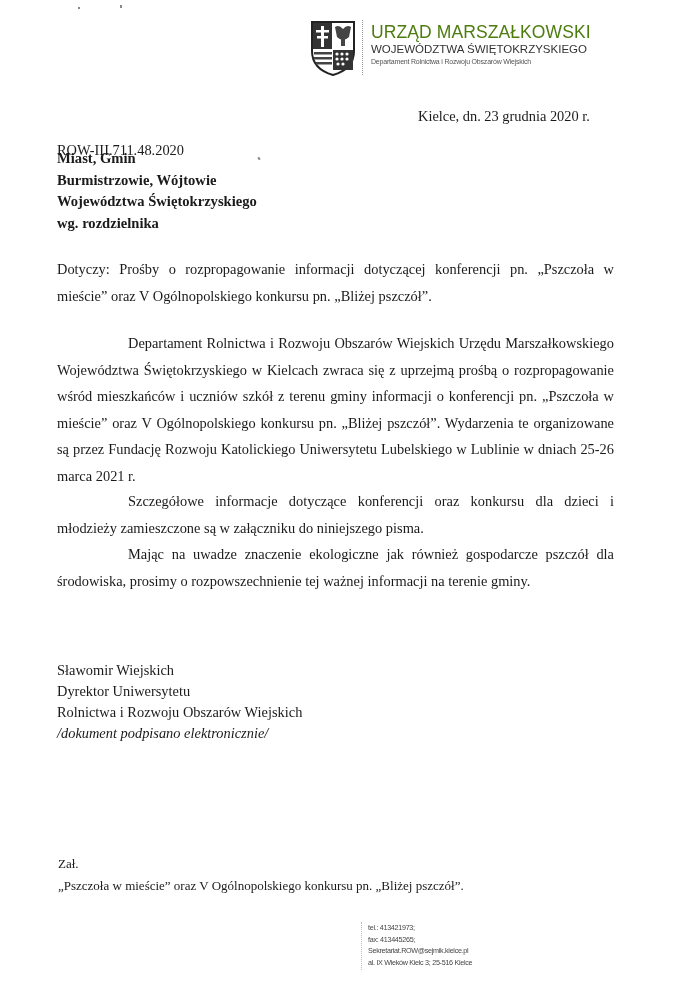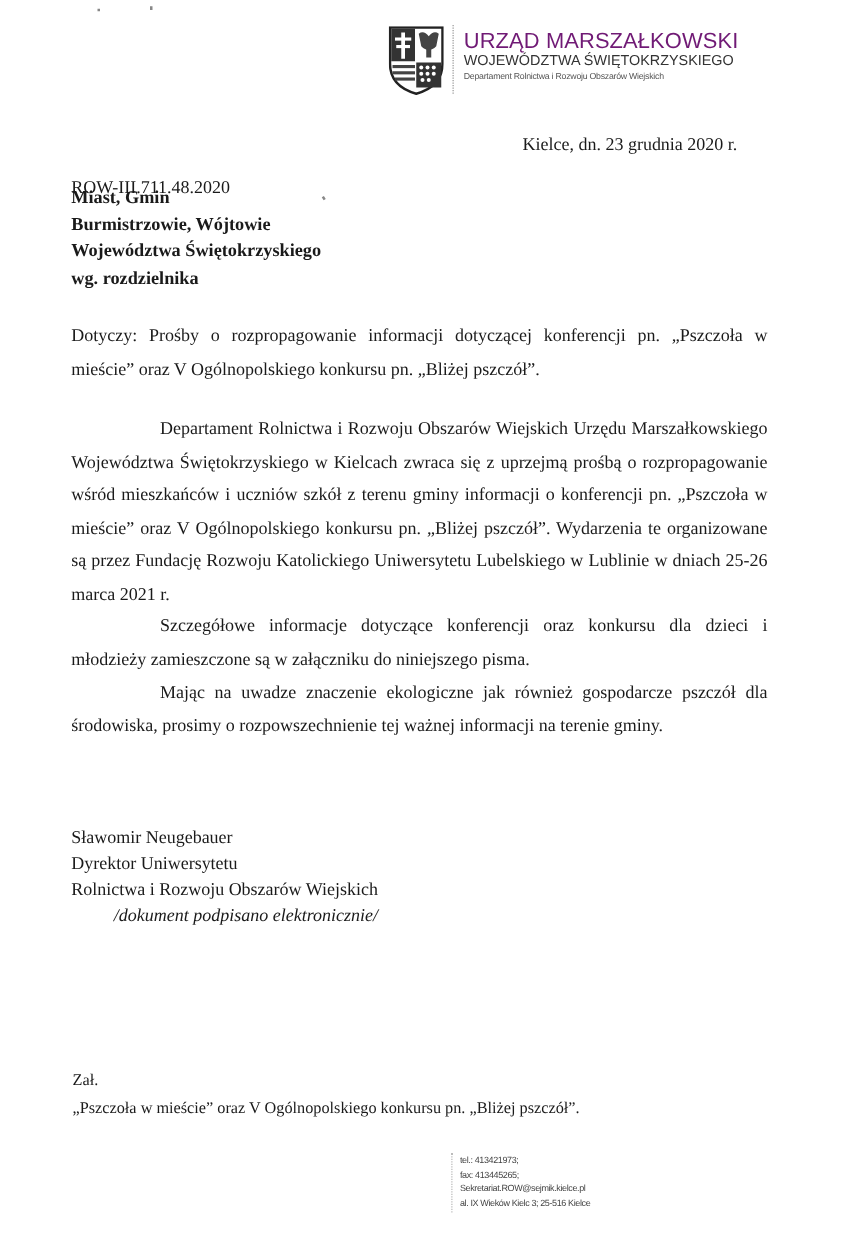--- a/index.html
+++ b/index.html
@@ -3,36 +3,36 @@
 <meta charset="utf-8">
 <style>
   html, body { margin: 0; padding: 0; background: #ffffff; }
   body { width: 680px; height: 990px; position: relative; overflow: hidden;
          font-family: "Liberation Serif", "DejaVu Serif", serif; color: #1a1a1a; }
   .abs { position: absolute; }
   
   .crest { left: 311px; top: 21px; width: 44px; height: 55px; }
   .vline { left: 362px; top: 20px; width: 1px; height: 55px; border-left: 1px dotted #999; }
   .org { left: 371px; top: 24px; font-family: "Liberation Sans", "DejaVu Sans", sans-serif; line-height: 1; }
-  .org .l1 { font-size: 17.5px; letter-spacing: 0.1px; color: #701a75; }
+  .org .l1 { font-size: 17.5px; letter-spacing: 0.1px; color: #4d7c0f; }
   .org .l2 { font-size: 11.5px; margin-top: 2px; color: #333; }
   .org .l3 { font-size: 7px; margin-top: 3px; color: #555; letter-spacing: -0.2px; }
   
   .txt { font-size: 14.4px; line-height: 26.5px; }
   .ref { left: 57px; top: 103px; margin-top: 34px; }
   .date { left: 418px; top: 103px; }
   .addr { left: 57px; top: 148px; font-weight: bold; line-height: 21.5px; font-size: 14.6px; }
   .block { left: 57px; width: 557px; text-align: justify; }
   .subject { top: 256px; }
   .p1 { top: 330px; }
   .p2 { top: 488px; }
   .p3 { top: 541px; }
   .indent { text-indent: 71px; }
   .sig { left: 57px; top: 660px; font-size: 14.4px; line-height: 21px; }
-  .sig .it { font-style: italic; text-align: right; }
+  .sig .it { font-style: italic; }
   .att { left: 58px; top: 817px; font-size: 13px; line-height: 22px; margin-top: 36px; }
   .footer { left: 368px; top: 922px; font-family: "Liberation Sans", "DejaVu Sans", sans-serif;
             font-size: 7.2px; line-height: 11.5px; color: #444; letter-spacing: -0.3px; }
   .footer-line { left: 361px; top: 922px; height: 48px; border-left: 1px dotted #bbb; }
   .speck { width: 2px; height: 2px; background: #888; }
 </style>
 </head>
 <body>
 
 <div class="abs speck" style="left:78px;top:7px;"></div>
@@ -80,21 +80,21 @@
 </div>
 <div class="abs" style="left:258px;top:157px;width:2px;height:3px;background:#888;transform:rotate(-30deg);"></div>
 
 <div class="abs txt block subject">Dotyczy: Prośby o rozpropagowanie informacji dotyczącej konferencji pn. „Pszczoła w mieście” oraz V Ogólnopolskiego konkursu pn. „Bliżej pszczół”.</div>
 
 <div class="abs txt block indent p1">Departament Rolnictwa i Rozwoju Obszarów Wiejskich Urzędu Marszałkowskiego Województwa Świętokrzyskiego w Kielcach zwraca się z uprzejmą prośbą o rozpropagowanie wśród mieszkańców i uczniów szkół z terenu gminy informacji o konferencji pn. „Pszczoła w mieście” oraz V Ogólnopolskiego konkursu pn. „Bliżej pszczół”. Wydarzenia te organizowane są przez Fundację Rozwoju Katolickiego Uniwersytetu Lubelskiego w Lublinie w dniach 25-26 marca 2021 r.</div>
 <div class="abs txt block indent p2">Szczegółowe informacje dotyczące konferencji oraz konkursu dla dzieci i młodzieży zamieszczone są w załączniku do niniejszego pisma.</div>
 <div class="abs txt block indent p3">Mając na uwadze znaczenie ekologiczne jak również gospodarcze pszczół dla środowiska, prosimy o  rozpowszechnienie tej ważnej informacji na terenie gminy.</div>
 
 <div class="abs sig">
-  <div>Sławomir Neugebauer</div>
+  <div>Sławomir Wiejskich</div>
   <div>Dyrektor Uniwersytetu</div>
   <div>Rolnictwa i Rozwoju Obszarów Wiejskich</div>
   <div class="it">/dokument podpisano elektronicznie/</div>
 </div>
 
 <div class="abs att">
   <div>Zał.</div>
   <div>„Pszczoła w mieście” oraz V Ogólnopolskiego konkursu pn. „Bliżej pszczół”.</div>
 </div>
 

